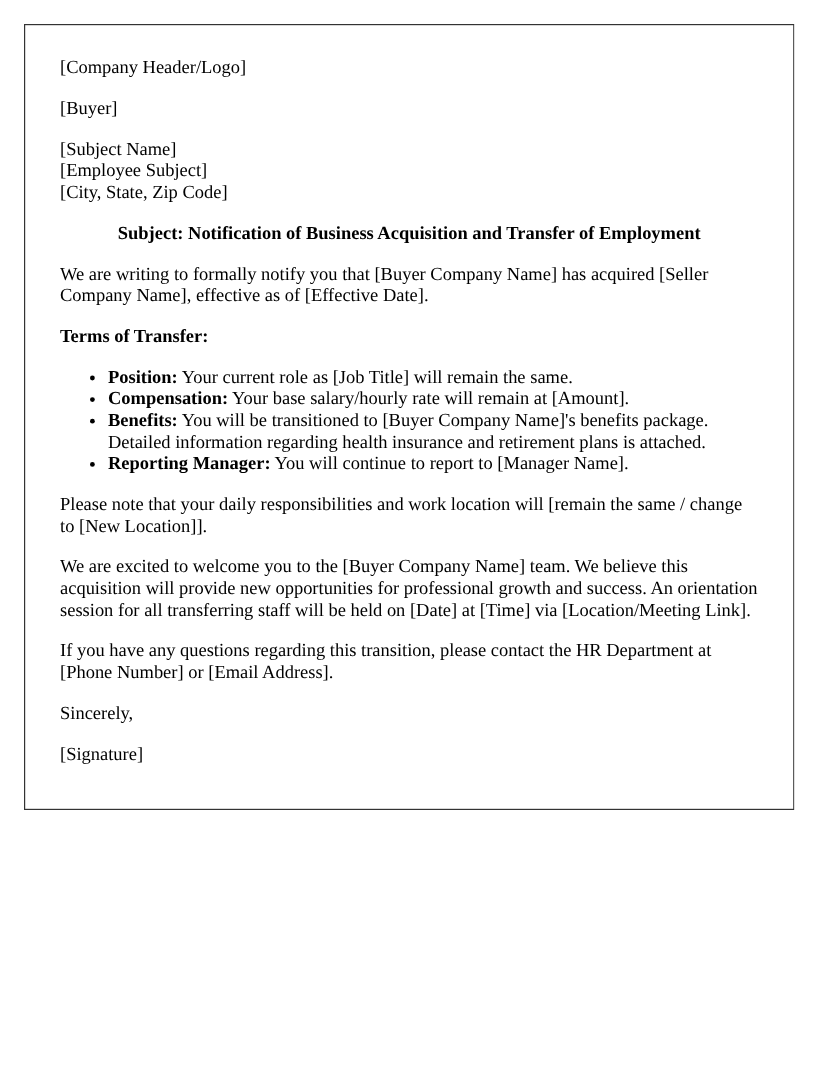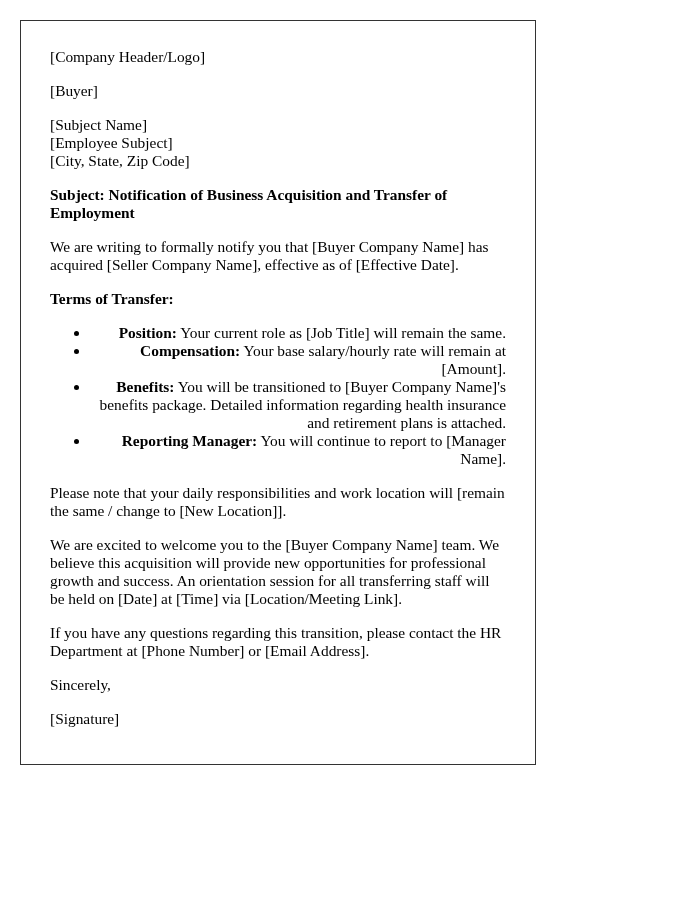--- a/index.html
+++ b/index.html
@@ -18,43 +18,43 @@
     .viewport {
       position: absolute;
       left: 20px;
       top: 20px;
       width: 642px;
       height: 782px;
       overflow: hidden;
     }
     .letter {
       box-sizing: border-box;
-      width: 516px;
+      width: 642px;
       border: 1px solid #333333;
       padding: 11px 29px 20px 29px;
       background: #ffffff;
       font-size: 15.4px;
       line-height: 18px;
     }
     .letter p {
       margin: 16px 0;
     }
     .letter .subject {
       font-weight: bold;
+      text-align: center;
     }
     .letter .terms-heading {
       font-weight: bold;
     }
     .letter ul {
       margin: 16px 0;
       padding-left: 40px;
     }
     .letter ul li {
       margin: 0;
-      text-align: right;
     }
     .letter ul li b {
       font-weight: bold;
     }
   </style>
 </head>
 <body>
 
 <div class="viewport">
   <div class="letter">

